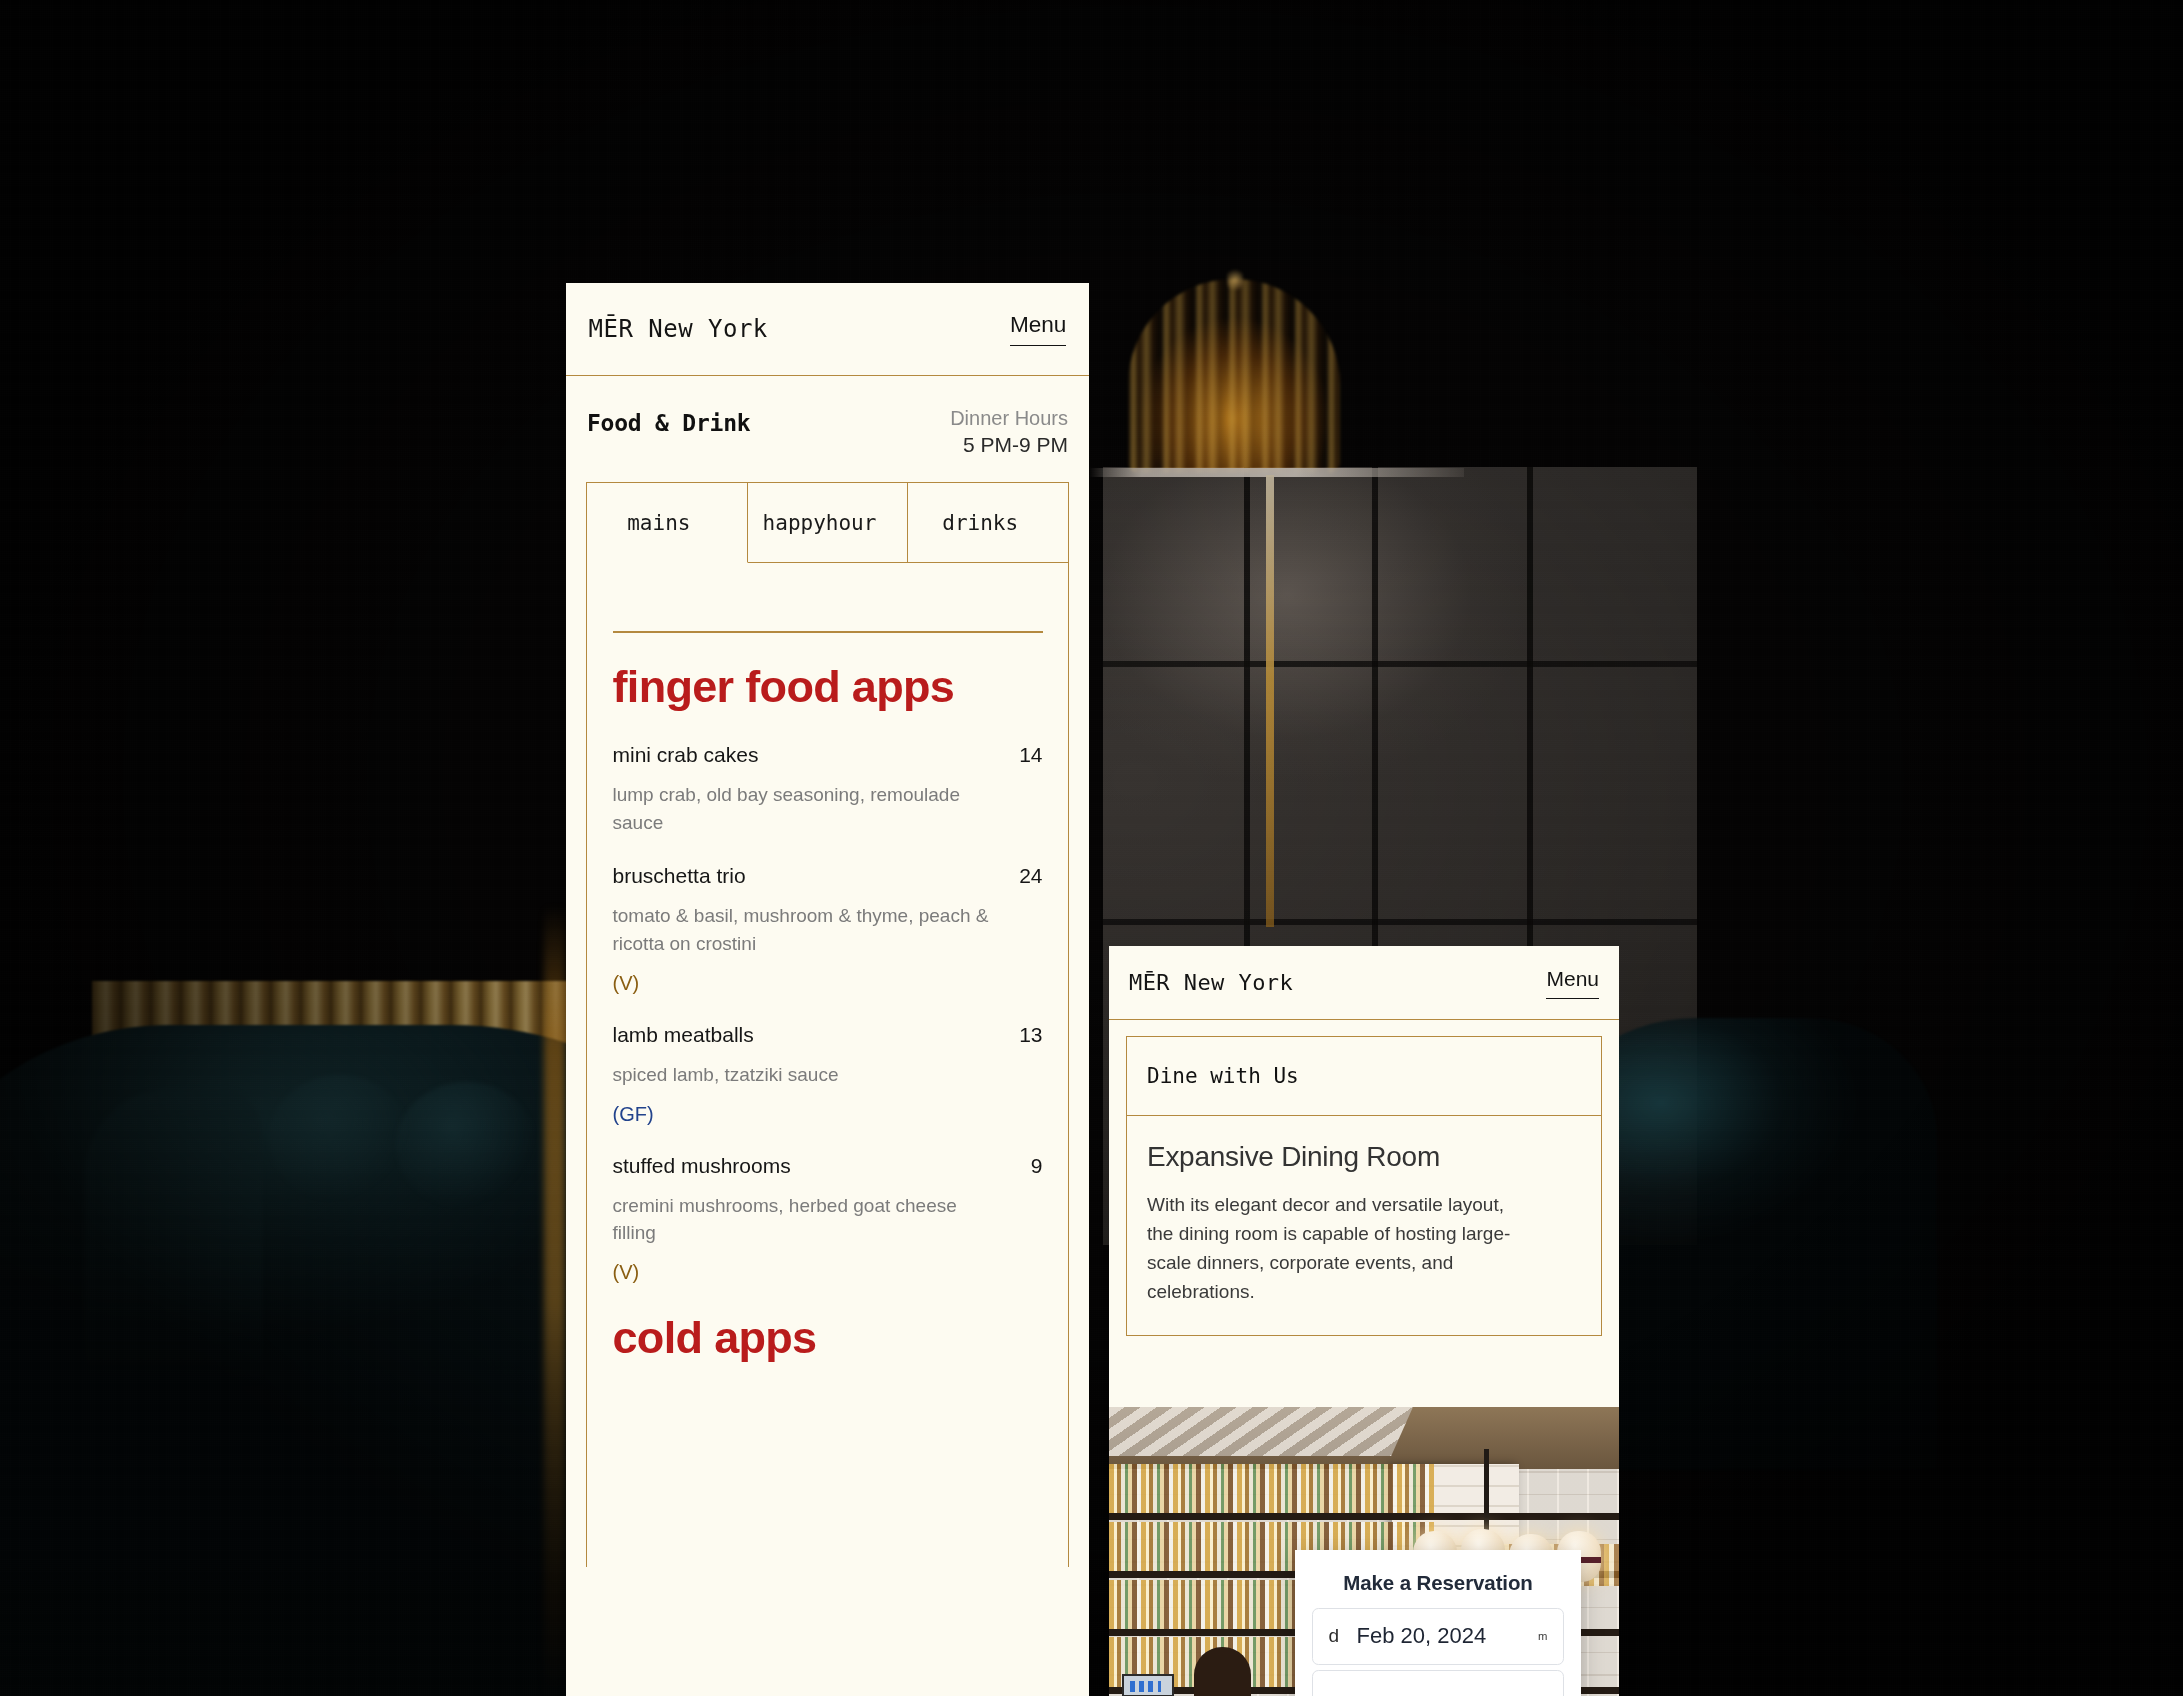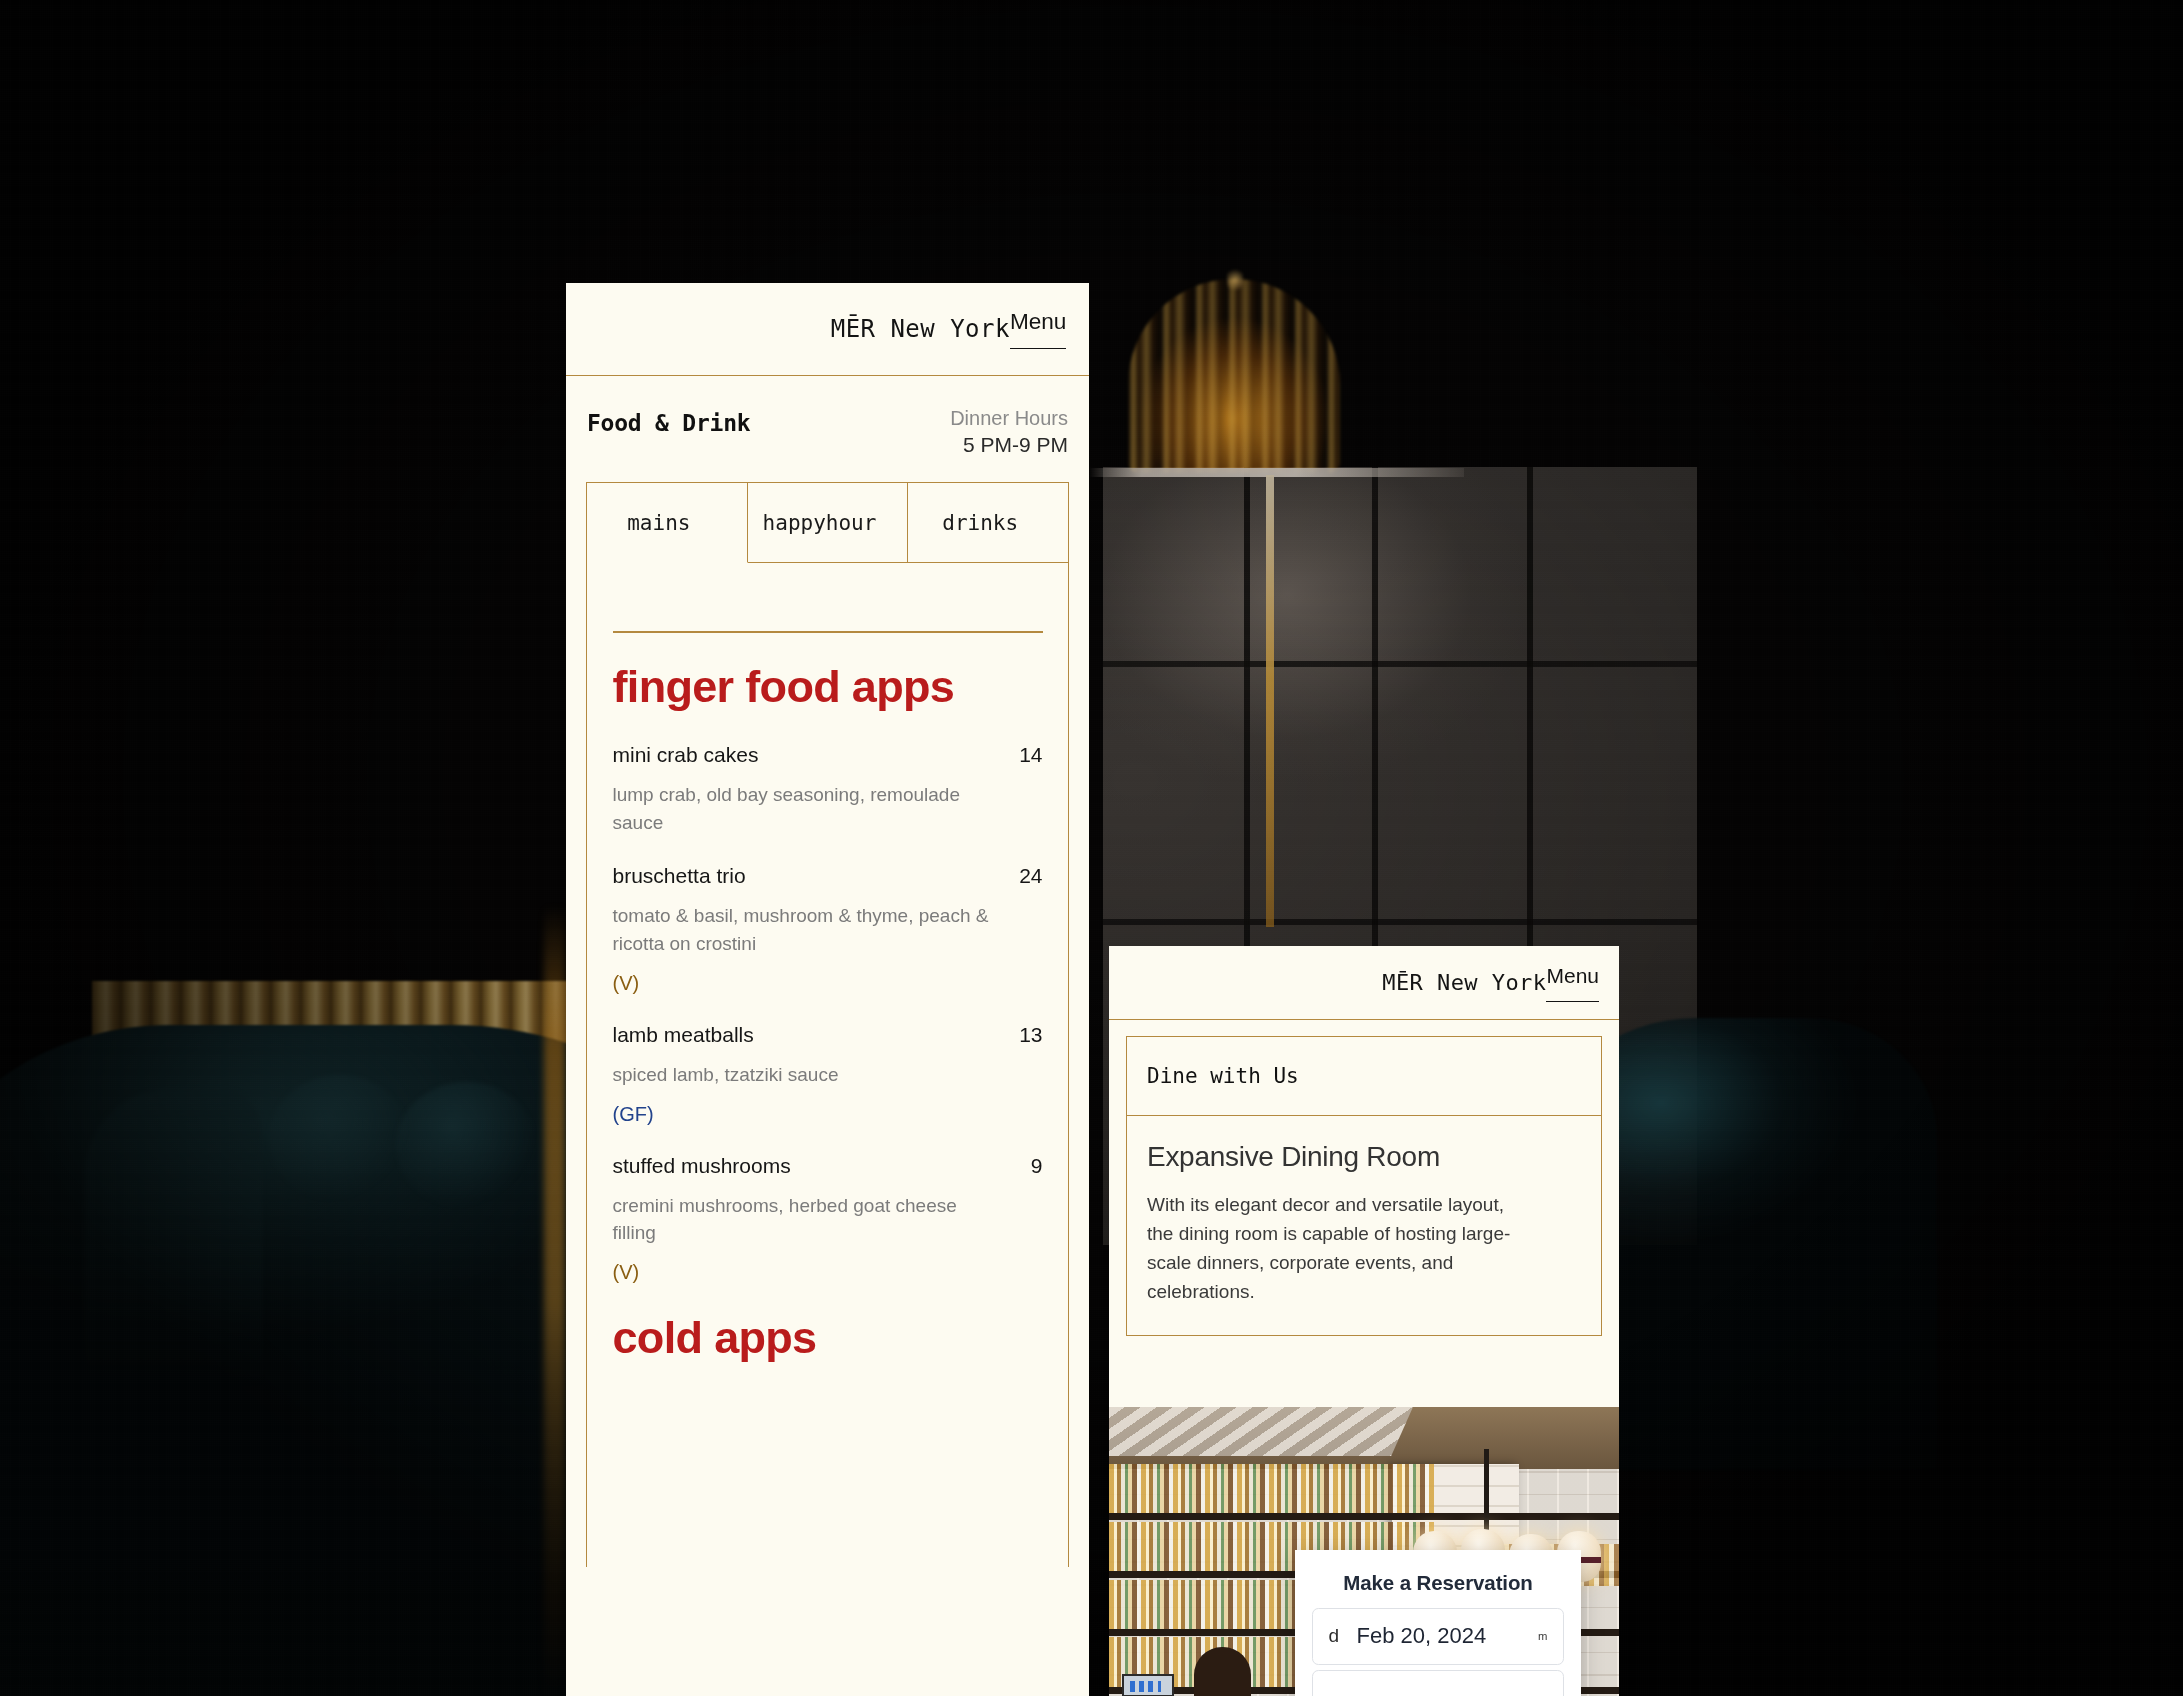--- a/index.html
+++ b/index.html
@@ -131,34 +131,34 @@
       repeating-linear-gradient(0deg, rgba(255,255,255,0.05) 0 0.7px, rgba(0,0,0,0) 0.7px 2.1px),
       repeating-linear-gradient(90deg, rgba(255,255,255,0.04) 0 0.7px, rgba(0,0,0,0) 0.7px 2.1px);
   }
 
   
   .panel {
     position: absolute;
     background: #FDFBF1;
   }
   .brandbar {
-    display: flex; align-items: center; justify-content: flex-end;
+    display: flex; align-items: center; justify-content: space-between;
     background: #FDFBF1;
     border-bottom: 1.4px solid #B4893F;
   }
   .brand {
     font-family: "DejaVu Sans Mono", monospace;
     letter-spacing: 0.02em;
     color: #141414;
   }
   .menulink {
     font-family: "Liberation Sans", sans-serif;
     color: #141414;
     border-bottom: 1.8px solid #141414;
-    padding-bottom: 13px;
+    padding-bottom: 7px;
     cursor: pointer;
   }
 
   
   #panel-menu {
     left: 566px; top: 283px;
     width: 523px; height: 1414px;
   }
   #panel-menu .brandbar {
     height: 93px;

